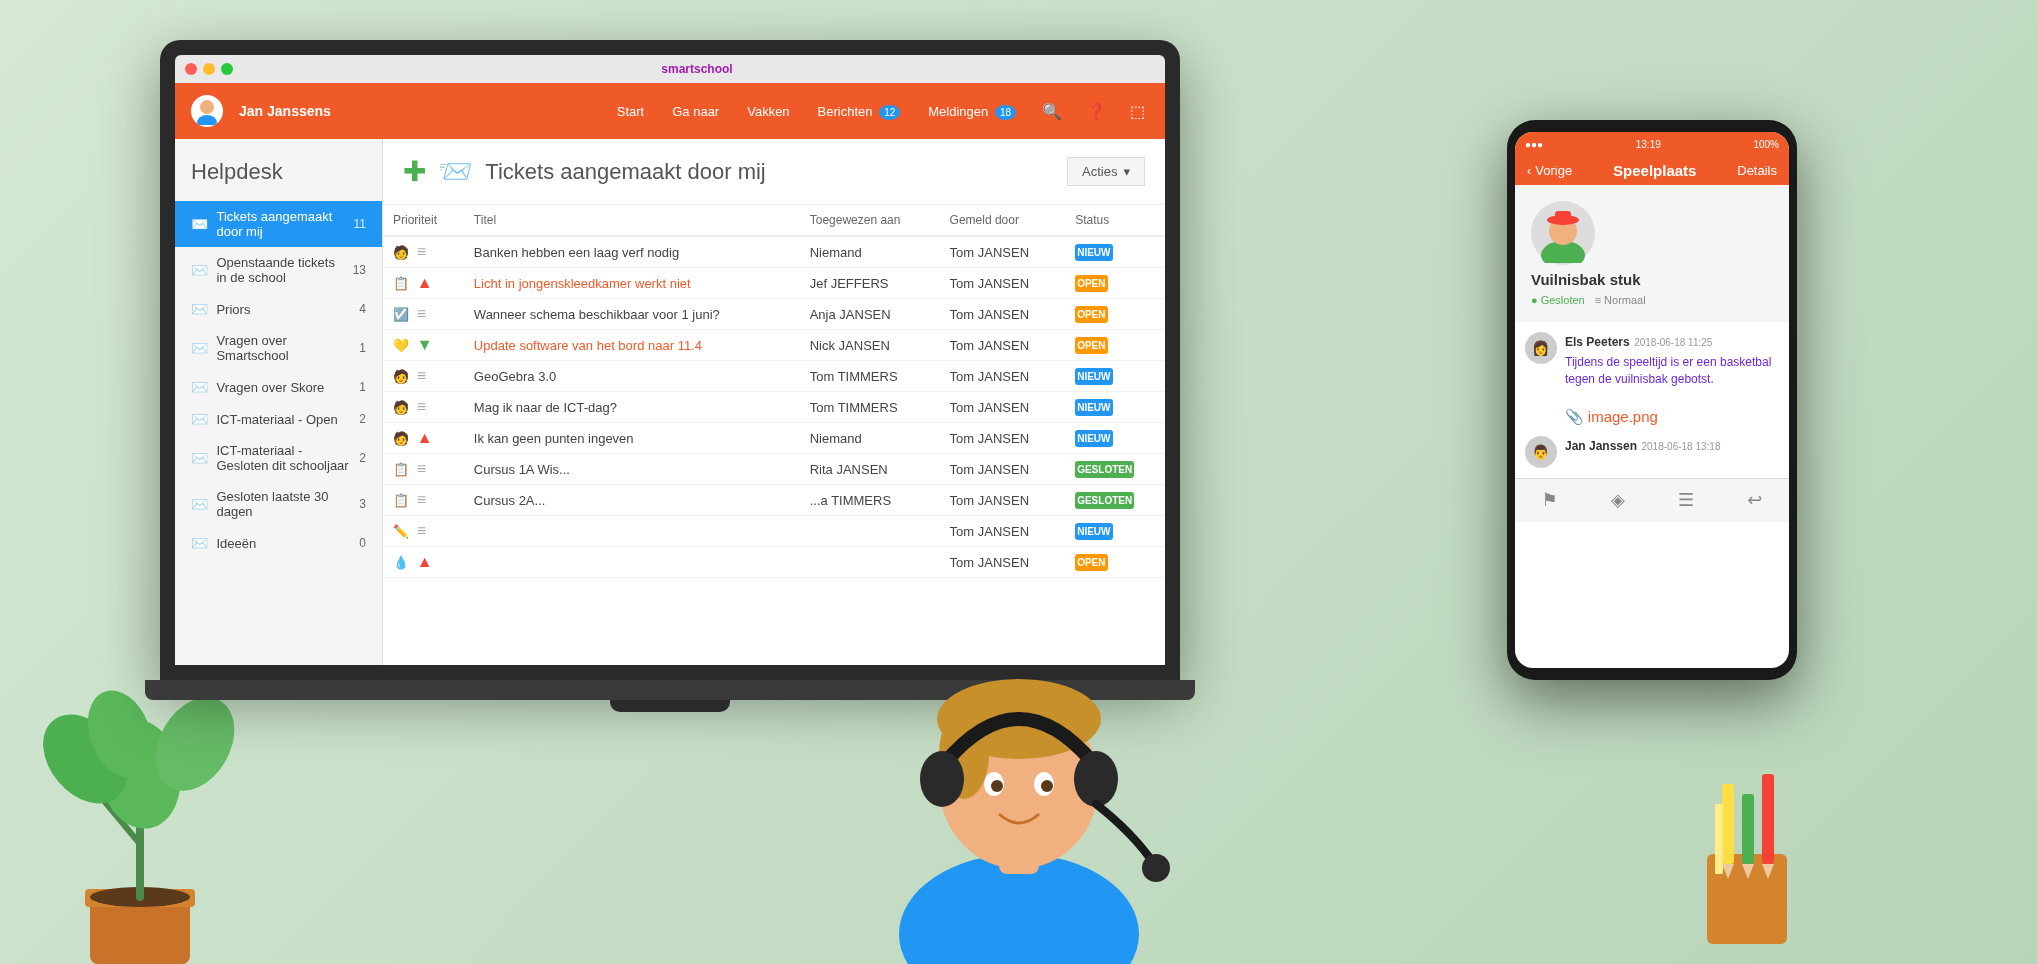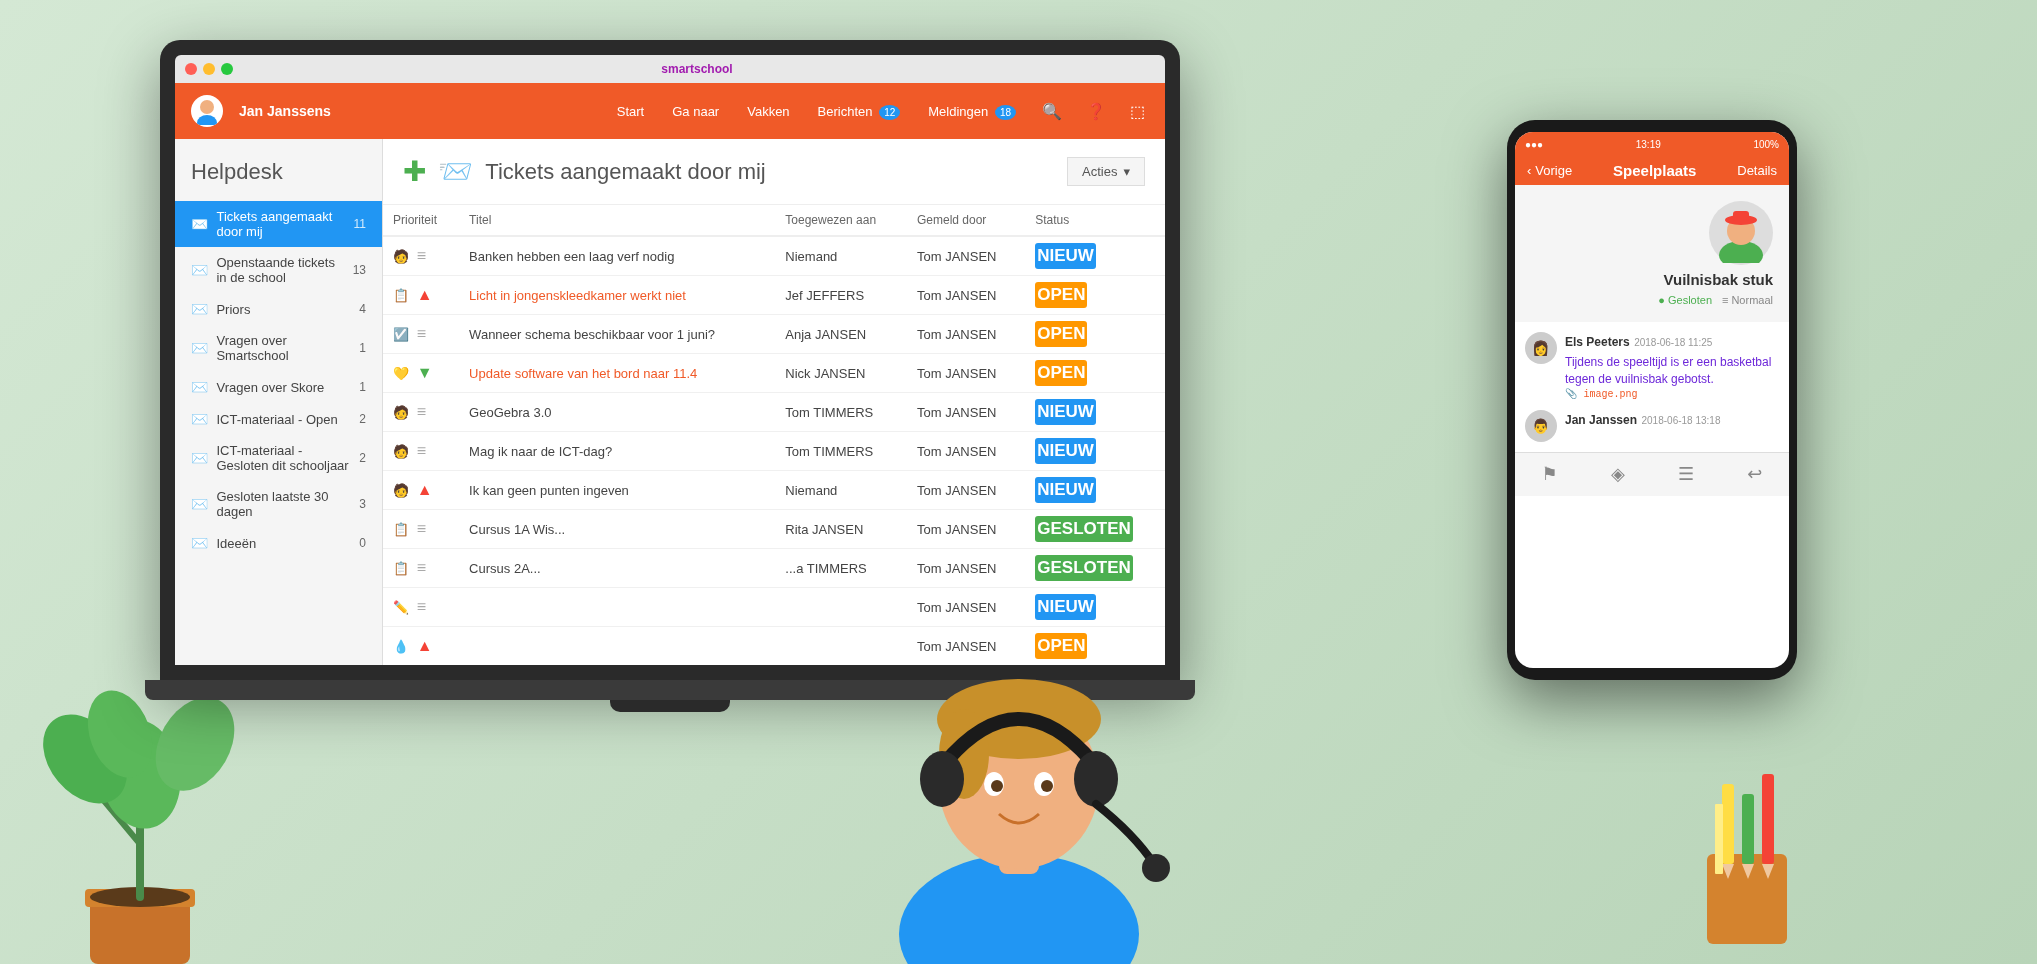--- a/index.html
+++ b/index.html
@@ -249,21 +249,21 @@
     }
 
     .ticket-link {
       color: #f05a28;
       text-decoration: none;
     }
 
     .status-badge {
       padding: 3px 2px;
       border-radius: 3px;
-      font-size: 17px;
+      font-size: 10px;
       font-weight: bold;
       color: #fff;
       display: inline-block;
     }
 
     .status-nieuw { background: #2196F3; }
     .status-open { background: #ff9800; }
     .status-gesloten { background: #4caf50; }
 
     
@@ -345,21 +345,21 @@
 
     .phone-nav-right {
       color: #fff;
       font-size: 13px;
     }
 
     .ticket-detail-header {
       background: #f5f5f5;
       display: flex;
       flex-direction: column;
-      align-items: flex-end;
+      align-items: flex-start;
       padding: 16px;
       gap: 6px;
     }
 
     .ticket-avatar {
       width: 64px;
       height: 64px;
       border-radius: 50%;
       background: #ddd;
       display: flex;
@@ -438,24 +438,23 @@
       font-size: 12px;
       color: #6d28d9;
       margin-top: 4px;
       line-height: 1.4;
     }
 
     .msg-attachment {
       display: flex;
       align-items: center;
       gap: 4px;
-      margin-top: 0;
-      font-size: 10px;
+      margin-top: 20px;
+      font-size: 15px;
       color: #f05a28;
-      font-family: Liberation Mono, monospace;
     }
 
     .phone-bottom-bar {
       background: #f5f5f5;
       border-top: 1px solid #ddd;
       height: 44px;
       display: flex;
       align-items: center;
       justify-content: space-around;
     }

